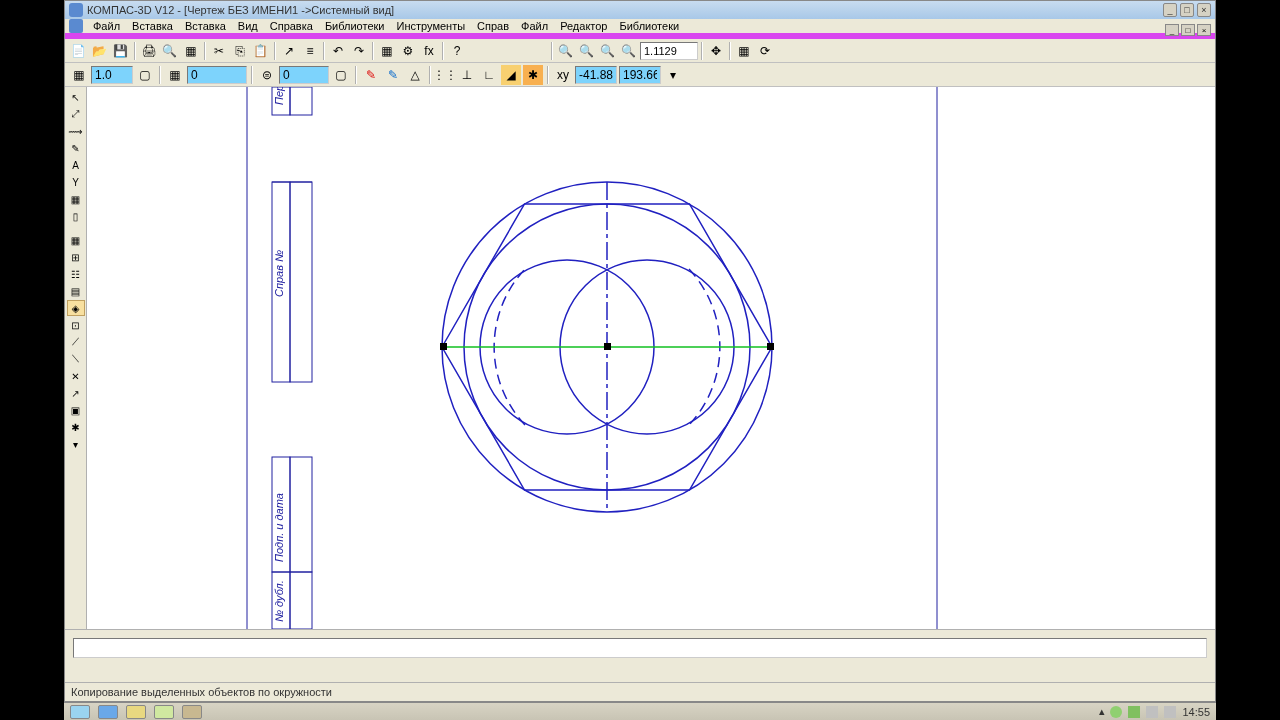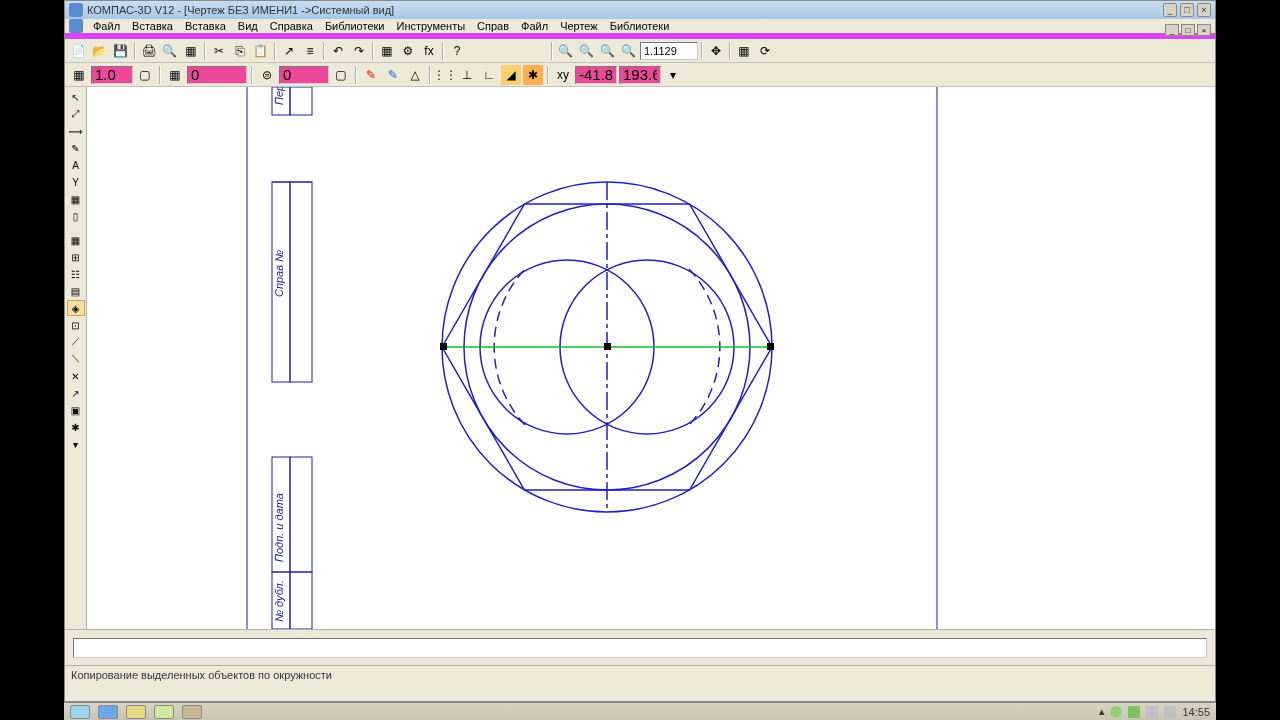--- a/index.html
+++ b/index.html
@@ -10,30 +10,30 @@
 .titlebar .controls { margin-left: auto; display: flex; gap: 3px; }
 .titlebar .controls span { width: 14px; height: 14px; background: #d6d2c4; border: 1px solid #888; border-radius: 2px; display: inline-flex; align-items: center; justify-content: center; font-size: 9px; cursor: pointer; }
 .menubar { height: 20px; background: #ece9d8; display: flex; align-items: center; padding: 0 4px; border-bottom: 6px solid #d946ef; }
 .menubar .menu-icon { width: 14px; height: 14px; background: #5a8ad0; margin-right: 4px; border-radius: 2px; }
 .menubar .menu-item { padding: 2px 6px; cursor: pointer; }
 .toolbar { height: 24px; background: #ece9d8; display: flex; align-items: center; padding: 0 4px; border-bottom: 1px solid #c0c0c0; gap: 1px; }
 .tool-btn { width: 20px; height: 20px; background: #ece9d8; border: 1px solid transparent; display: inline-flex; align-items: center; justify-content: center; cursor: pointer; font-size: 12px; }
 .sep { width: 2px; height: 18px; border-left: 1px solid #b0b0b0; border-right: 1px solid #fff; margin: 0 2px; }
 .zoom-input { width: 58px; height: 18px; border: 1px inset #ccc; background: #fff; padding: 0 3px; font-size: 11px; }
 .toolbar2 { height: 24px; background: #ece9d8; display: flex; align-items: center; padding: 0 4px; border-bottom: 1px solid #c0c0c0; gap: 2px; }
-.num-input { height: 18px; border: 1px inset #ccc; background: #ec4899; padding: 0 3px; font-size: 15px; }
+.num-input { height: 18px; border: 1px inset #ccc; background: #7dd3fc; padding: 0 3px; font-size: 12px; }
 .content { display: flex; height: 542px; }
 .left-panel { width: 22px; background: #ece9d8; border-right: 1px solid #b0b0b0; display: flex; flex-direction: column; padding: 2px 0; gap: 1px; }
 .left-panel .lbtn { width: 18px; height: 16px; margin: 0 auto; background: #ece9d8; border: 1px solid transparent; cursor: pointer; display: flex; align-items: center; justify-content: center; font-size: 10px; }
 .left-panel .lbtn.active { background: #f8e0a0; border: 1px solid #c0a060; }
 .canvas-area { flex: 1; background: #fff; position: relative; overflow: hidden; }
 .canvas-svg { width: 100%; height: 100%; }
 .bottom-panel { height: 36px; background: #ece9d8; border-top: 1px solid #b0b0b0; padding: 4px; }
 .bottom-input-bar { height: 20px; background: #fff; border: 1px inset #ccc; margin: 4px; }
-.status-bar { height: 18px; background: #ece9d8; border-top: 1px solid #b0b0b0; display: flex; align-items: center; padding: 0 6px; color: #333; font-size: 11px; }
+.status-bar { height: 18px; background: #ece9d8; border-top: 1px solid #b0b0b0; display: flex; align-items: center; padding: 0 6px; color: #333; font-size: 11px; margin-top: 17px; }
 .taskbar { position: absolute; left: 64px; bottom: 0; width: 1152px; height: 18px; background: linear-gradient(to bottom, #d8d4c4, #c8c4b4); display: flex; align-items: center; padding: 0 6px; border-top: 1px solid #888; }
 .task-icon { width: 20px; height: 14px; margin-right: 8px; background: #a0c0e0; border: 1px solid #888; border-radius: 2px; display: inline-block; }
 .tray { margin-left: auto; display: flex; align-items: center; gap: 6px; color: #333; font-size: 11px; }
 .tray-icon { width: 12px; height: 12px; display: inline-block; }
 .doc-ctrl { position: absolute; right: 4px; top: 23px; display: flex; gap: 2px; }
 .doc-ctrl span { width: 14px; height: 12px; background: #d6d2c4; border: 1px solid #888; font-size: 8px; display: inline-flex; align-items: center; justify-content: center; cursor: pointer; }
 </style>
 </head>
 <body>
 
@@ -52,21 +52,21 @@
     <div class="menu-icon"></div>
     <span class="menu-item">Файл</span>
     <span class="menu-item">Вставка</span>
     <span class="menu-item">Вставка</span>
     <span class="menu-item">Вид</span>
     <span class="menu-item">Справка</span>
     <span class="menu-item">Библиотеки</span>
     <span class="menu-item">Инструменты</span>
     <span class="menu-item">Справ</span>
     <span class="menu-item">Файл</span>
-    <span class="menu-item">Чертеж</span>
+    <span class="menu-item">Редактор</span>
     <span class="menu-item">Библиотеки</span>
   </div>
 
   <div class="doc-ctrl">
     <span>_</span>
     <span>□</span>
     <span>×</span>
   </div>
 
   <div class="toolbar">

